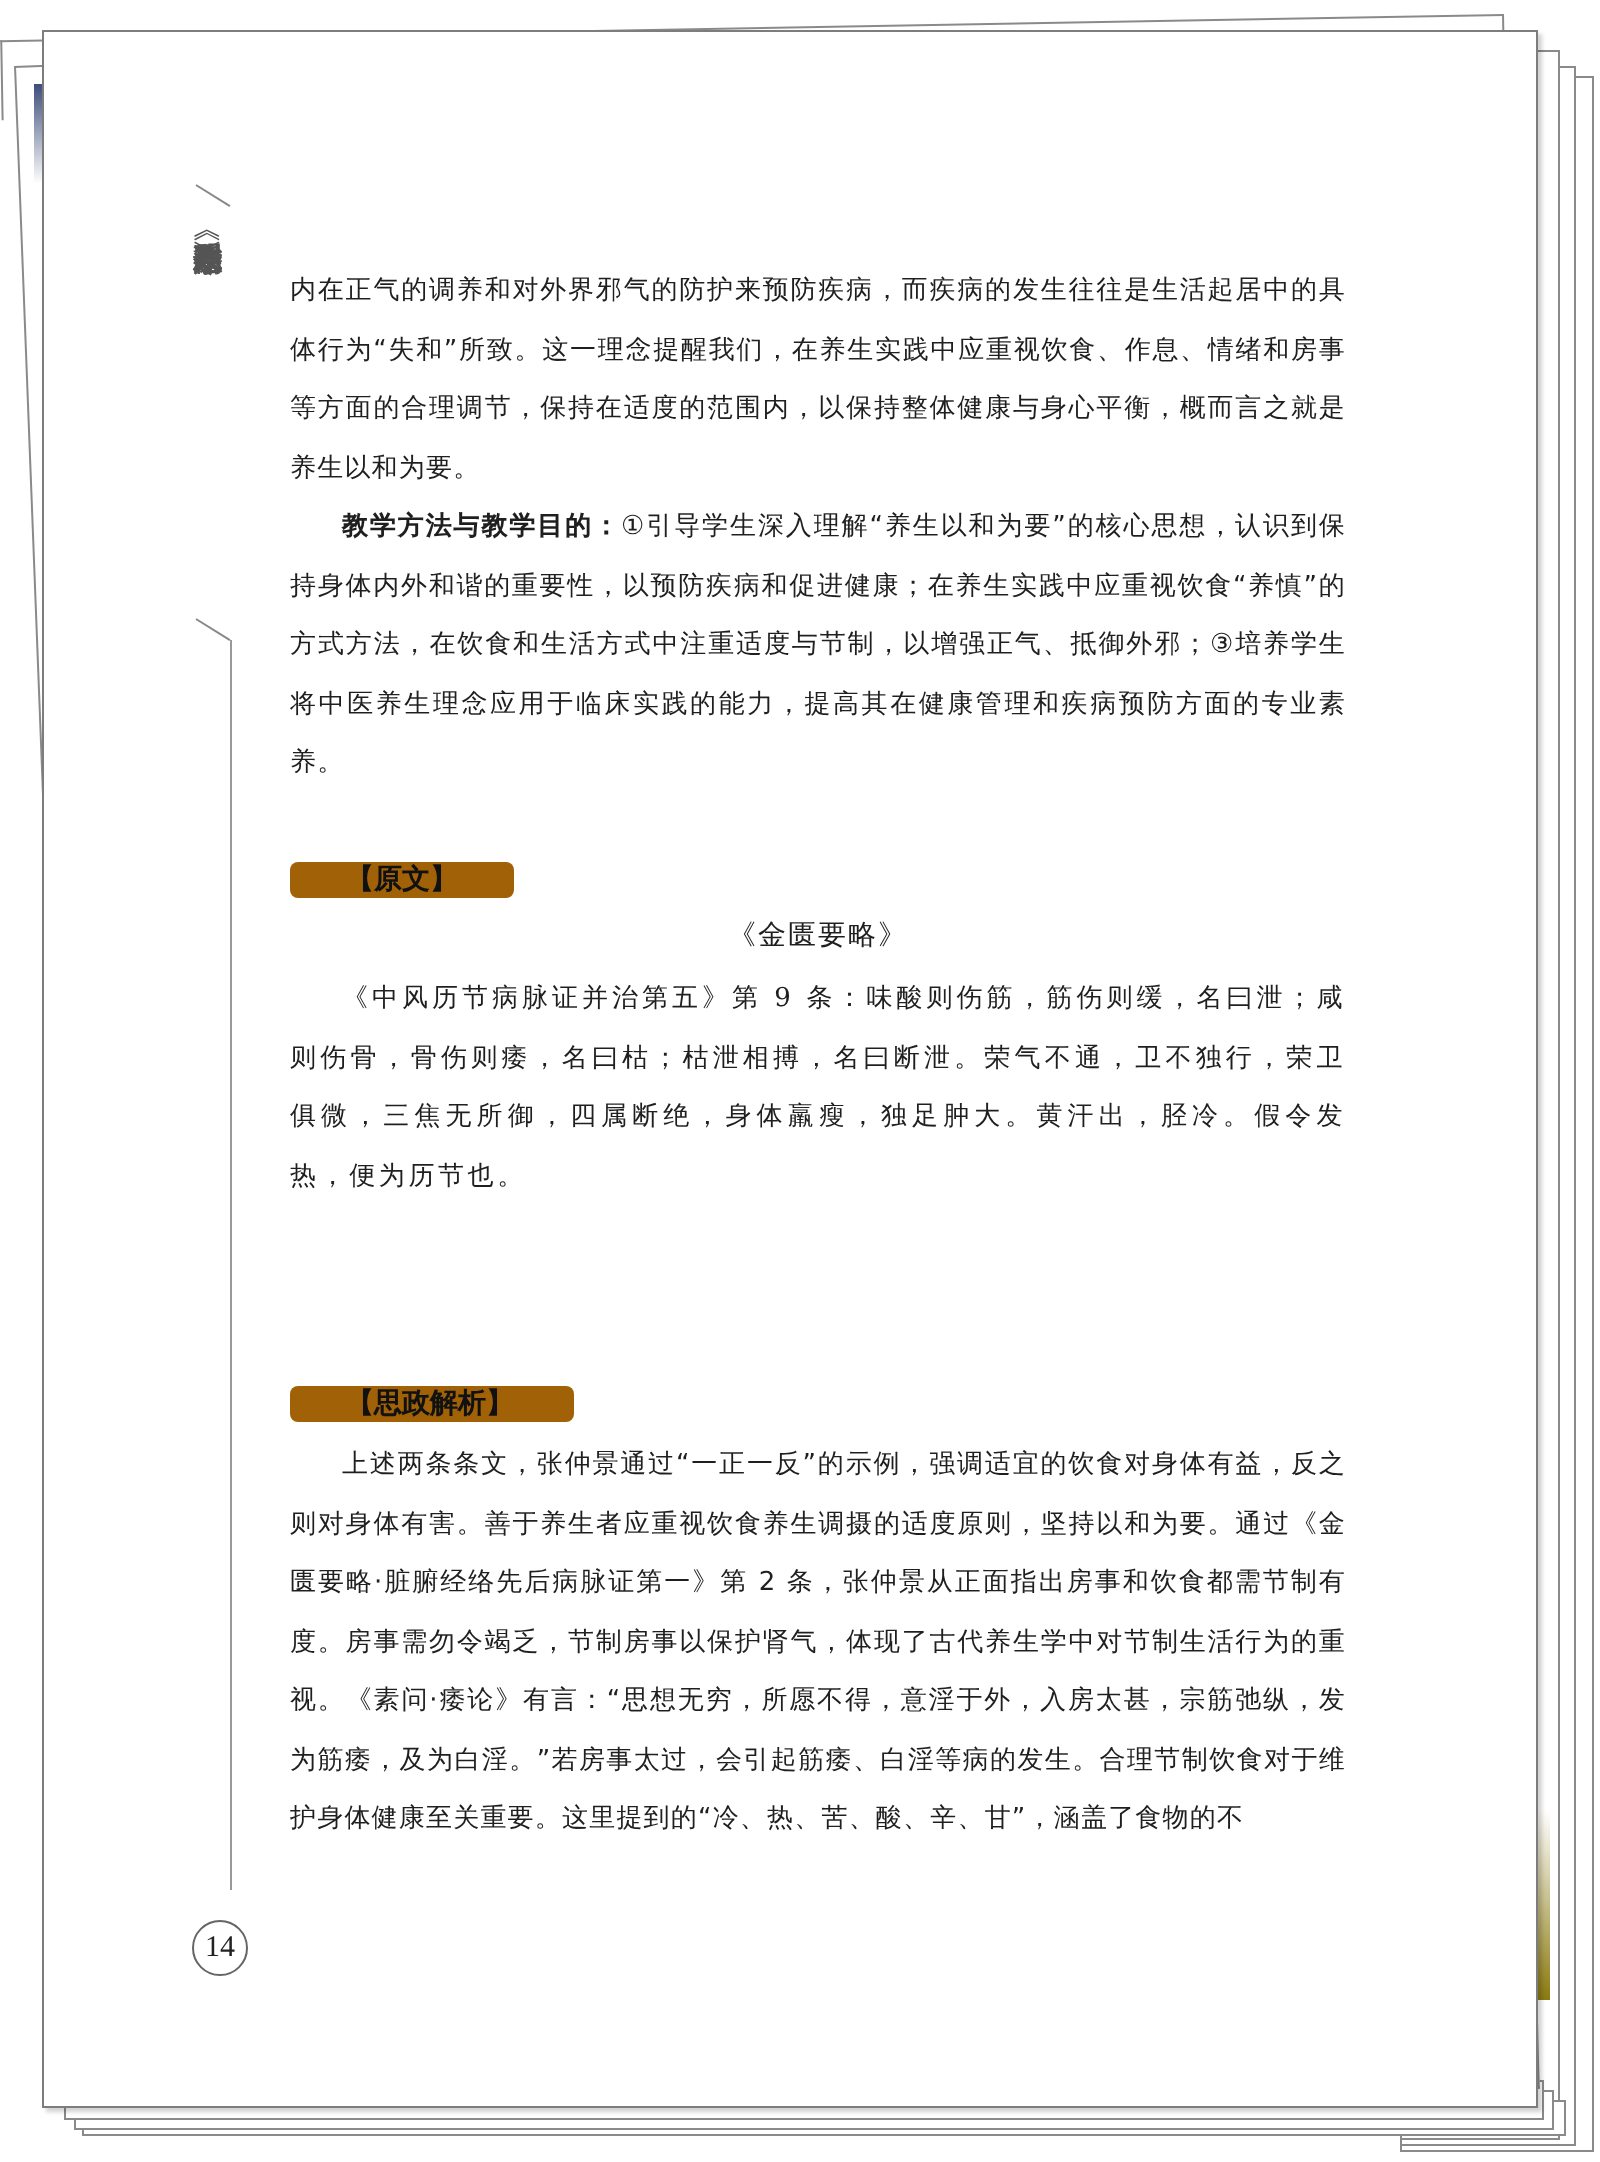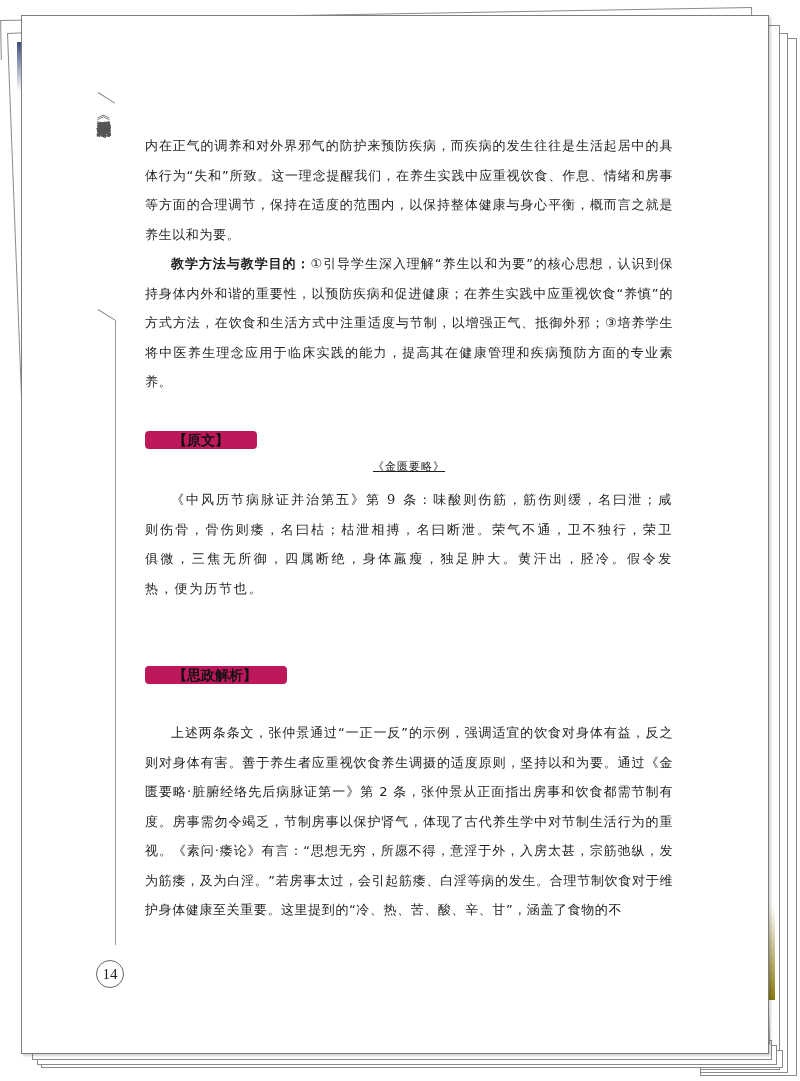--- a/index.html
+++ b/index.html
@@ -55,30 +55,30 @@
     .indent { text-indent: 2em; }
     .bold { font-weight: bold; }
 
     .kai {
       font-family: "DejaVu Serif", "Liberation Serif", serif;
       letter-spacing: 1.8px;
     }
 
     .section-tag {
       position: absolute; left: 145px; height: 18px;
-      background: #be185d; border-radius: 4px;
+      background: #a16207; border-radius: 4px;
       font-family: "DejaVu Sans", "Liberation Sans", sans-serif;
       font-weight: bold; font-size: 14px; color: #111;
       line-height: 18px; box-sizing: border-box; padding-left: 28px;
     }
 
     .center-title {
       position: absolute; left: 145px; width: 528px; text-align: center;
       font-family: "DejaVu Sans", "Liberation Sans", sans-serif;
-      font-size: 11px; color: #1f1f1f; letter-spacing: 1px; text-decoration: underline;
+      font-size: 14px; color: #1f1f1f; letter-spacing: 1px;
     }
   </style>
 </head>
 <body>
 
 <div class="sheet sheet-top-tilt"></div>
 <div class="sheet sheet-back-left"></div>
 <div class="stripe-blue"></div>
 <div class="sheet sheet-back-right-3"></div>
 <div class="sheet sheet-back-right-2"></div>
@@ -106,18 +106,18 @@
 <div class="body-text" style="top:249px;">
   <p class="indent"><span class="bold">教学方法与教学目的：</span><span>①引导学生深入理解“养生以和为要”的核心思想，认识到保持身体内外和谐的重要性，以预防疾病和促进健康；在养生实践中应重视饮食“养慎”的方式方法，在饮食和生活方式中注重适度与节制，以增强正气、抵御外邪；③培养学生将中医养生理念应用于临床实践的能力，提高其在健康管理和疾病预防方面的专业素养。</span></p>
 </div>
 
 <div class="section-tag" style="top:431px; width:112px;">【原文】</div>
 <div class="center-title" style="top:459px;">《金匮要略》</div>
 <div class="body-text kai" style="top:485px;">
   <p class="indent">《中风历节病脉证并治第五》第 9 条：味酸则伤筋，筋伤则缓，名曰泄；咸则伤骨，骨伤则痿，名曰枯；枯泄相搏，名曰断泄。荣气不通，卫不独行，荣卫俱微，三焦无所御，四属断绝，身体羸瘦，独足肿大。黄汗出，胫冷。假令发热，便为历节也。</p>
 </div>
 
-<div class="section-tag" style="top:666px; width:142px;">【思政解析】</div>
+<div class="section-tag" style="top:693px; width:142px;">【思政解析】</div>
 <div class="body-text" style="top:718px;">
   <p class="indent">上述两条条文，张仲景通过“一正一反”的示例，强调适宜的饮食对身体有益，反之则对身体有害。善于养生者应重视饮食养生调摄的适度原则，坚持以和为要。通过《金匮要略·脏腑经络先后病脉证第一》第 2 条，张仲景从正面指出房事和饮食都需节制有度。房事需勿令竭乏，节制房事以保护肾气，体现了古代养生学中对节制生活行为的重视。《素问·痿论》有言：“思想无穷，所愿不得，意淫于外，入房太甚，宗筋弛纵，发为筋痿，及为白淫。”若房事太过，会引起筋痿、白淫等病的发生。合理节制饮食对于维护身体健康至关重要。这里提到的“冷、热、苦、酸、辛、甘”，涵盖了食物的不</p>
 </div>
 
 <div class="folio">14</div>
 
 </body></html>

